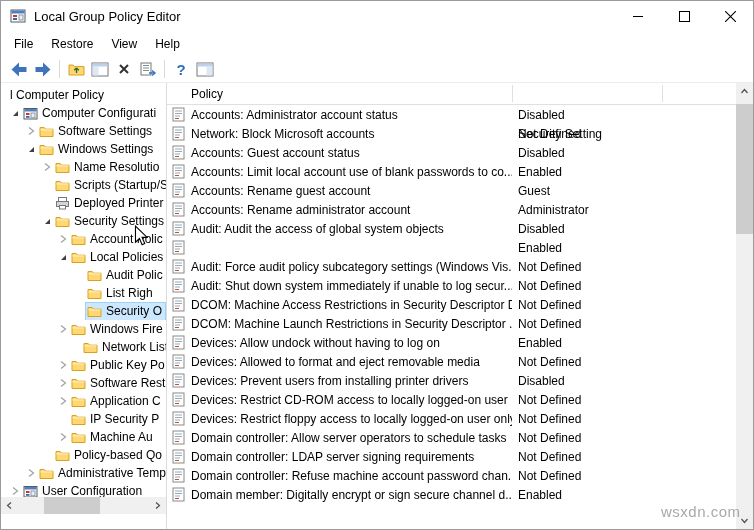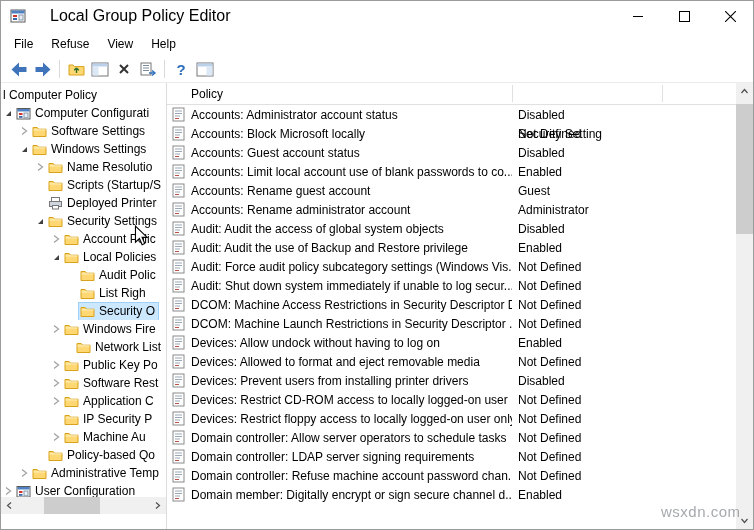--- a/index.html
+++ b/index.html
@@ -3,37 +3,37 @@
 <meta charset="utf-8">
 <style>
   *{margin:0;padding:0;box-sizing:border-box;}
   html,body{width:754px;height:530px;background:#fff;}
   body{font-family:"Liberation Sans",sans-serif;font-size:12px;color:#000;overflow:hidden;}
   .window{position:relative;width:754px;height:530px;background:#fff;border:1px solid #9b9b9b;overflow:hidden;}
 
   
   .titlebar{height:30px;display:flex;align-items:center;}
   .app-icon{margin-left:9px;width:16px;height:16px;display:inline-flex;}
-  .title-text{margin-left:24px;font-size:16px;}
+  .title-text{margin-left:8px;font-size:13px;}
   .win-controls{margin-left:auto;display:flex;height:30px;}
   .win-btn{width:46px;height:30px;display:flex;align-items:center;justify-content:center;}
 
   
   .menubar{height:25px;display:flex;align-items:center;padding-left:4px;}
   .menu-item{padding:4px 9px;}
 
   
   .toolbar{height:27px;border-bottom:1px solid #ececec;display:flex;align-items:center;padding-left:6px;}
   .tool-btn{width:24px;height:23px;display:flex;align-items:center;justify-content:center;}
   .tool-sep{width:1px;height:18px;background:#d9d9d9;margin:0 4px;}
 
   
   .content{position:absolute;top:82px;left:0;right:0;bottom:0;display:flex;}
   .tree-pane{position:relative;width:166px;border-right:1px solid #dcdcdc;overflow:hidden;}
-  .tree{position:absolute;top:3px;left:0;right:0;}
+  .tree{position:absolute;top:3px;left:7px;right:0;}
   .tree-row{height:18px;display:flex;align-items:center;white-space:nowrap;overflow:hidden;}
   .chev{width:14px;height:18px;display:inline-flex;align-items:center;justify-content:center;flex:none;}
   .tree-content{display:inline-flex;align-items:center;height:17px;padding:0 3px 0 1px;}
   .tree-content.selected{background:#cce8ff;outline:1px solid #9fd1f7;}
   .titem-icon{width:16px;flex:none;display:inline-flex;}
   .tlabel{margin-left:3px;}
 
   .list-pane{position:relative;flex:1;overflow:hidden;background:#fff;}
   .list-header{position:relative;height:22px;border-bottom:1px solid #e0e0e0;}
   .col-policy{position:absolute;left:24px;top:4px;}
@@ -90,21 +90,21 @@
       <span class="win-btn">
           <svg width="11" height="11">
             <path d="M0 0 L11 11 M11 0 L0 11" stroke="#000" stroke-width="1.1"></path>
           </svg>
         </span>
     </div>
   </div>
 
   <div class="menubar">
       <span class="menu-item">File</span>
-      <span class="menu-item">Refuse</span>
+      <span class="menu-item">Restore</span>
       <span class="menu-item">View</span>
       <span class="menu-item">Help</span>
     </div>
 
   <div class="toolbar">
       <span class="tool-btn">
         <span style="display:inline-flex">
           <svg width="18" height="17">
             <path d="M9 1.5 L1.5 8.5 L9 15.5 V11 H16.5 V6 H9 Z" fill="#3f74ba"></path>
           </svg>
@@ -540,21 +540,21 @@
             <span class="cell-setting">Disabled</span>
           </div>
           <div class="list-row">
             <span class="row-icon">
               <svg width="13" height="15">
                 <rect x="1" y="1" width="11" height="13" fill="#fff" stroke="#8a8a8a"></rect>
                 <path d="M3 4h7M3 6.5h7M3 9h5" stroke="#9aa7b5"></path>
                 <path d="M3 11.5h4" stroke="#c05046"></path>
               </svg>
             </span>
-            <span class="cell-policy">Accounts: Block Microsoft locally</span>
+            <span class="cell-policy">Network: Block Microsoft accounts</span>
             <span class="cell-setting">Not Defined</span>
           </div>
           <div class="list-row">
             <span class="row-icon">
               <svg width="13" height="15">
                 <rect x="1" y="1" width="11" height="13" fill="#fff" stroke="#8a8a8a"></rect>
                 <path d="M3 4h7M3 6.5h7M3 9h5" stroke="#9aa7b5"></path>
                 <path d="M3 11.5h4" stroke="#c05046"></path>
               </svg>
             </span>
@@ -606,21 +606,20 @@
             <span class="cell-setting">Disabled</span>
           </div>
           <div class="list-row">
             <span class="row-icon">
               <svg width="13" height="15">
                 <rect x="1" y="1" width="11" height="13" fill="#fff" stroke="#8a8a8a"></rect>
                 <path d="M3 4h7M3 6.5h7M3 9h5" stroke="#9aa7b5"></path>
                 <path d="M3 11.5h4" stroke="#c05046"></path>
               </svg>
             </span>
-            <span class="cell-policy">Audit: Audit the use of Backup and Restore privilege</span>
             <span class="cell-setting">Enabled</span>
           </div>
           <div class="list-row">
             <span class="row-icon">
               <svg width="13" height="15">
                 <rect x="1" y="1" width="11" height="13" fill="#fff" stroke="#8a8a8a"></rect>
                 <path d="M3 4h7M3 6.5h7M3 9h5" stroke="#9aa7b5"></path>
                 <path d="M3 11.5h4" stroke="#c05046"></path>
               </svg>
             </span>

